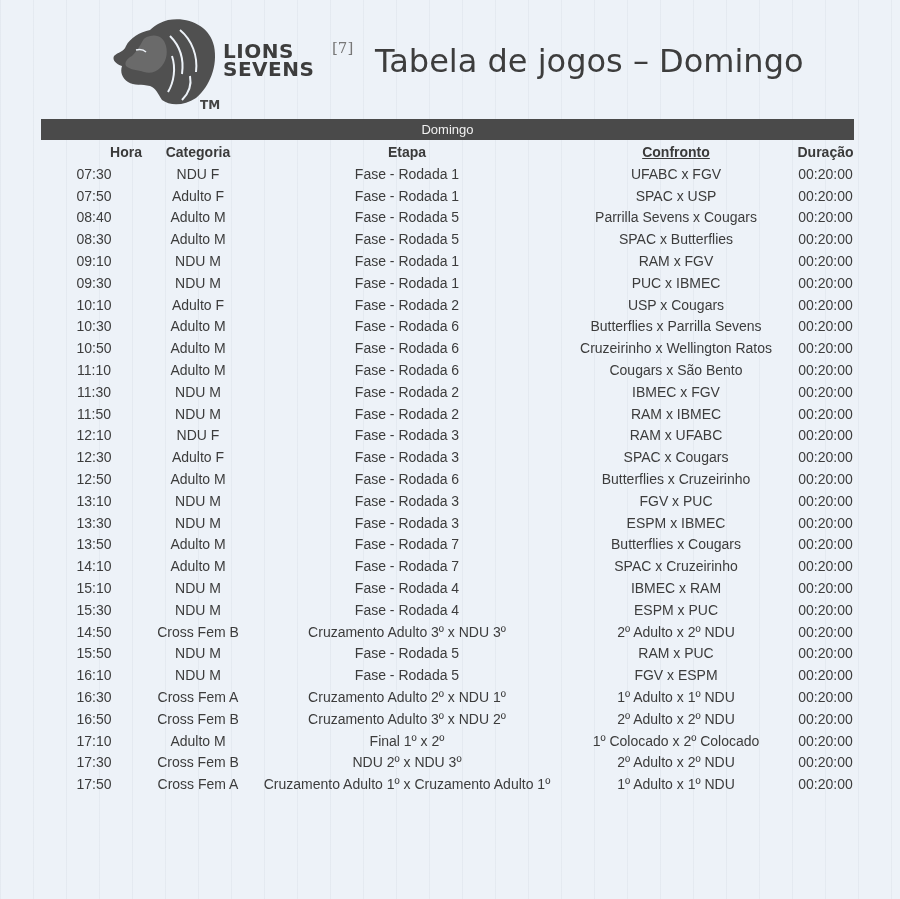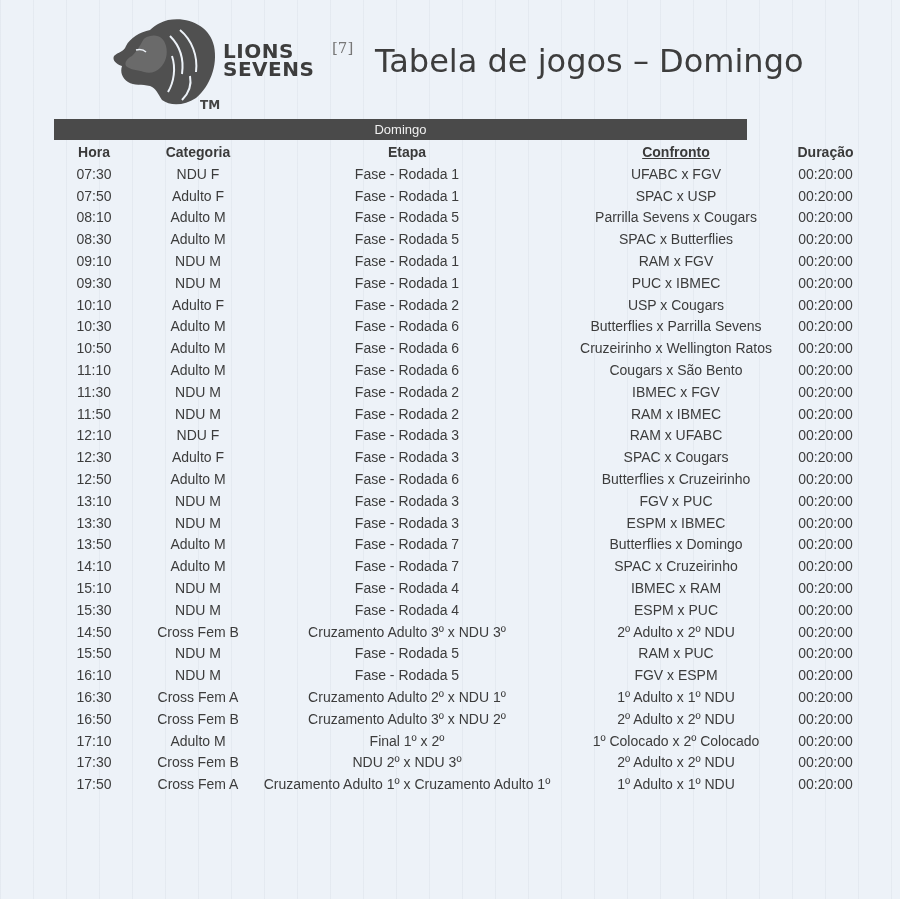--- a/index.html
+++ b/index.html
@@ -27,33 +27,33 @@
   .brand .seven {
     font-family: "DejaVu Serif", serif; font-size: 15px; color: #777;
     position: absolute; left: 109px; top: 0px;
   }
   .title {
     position: absolute; left: 265px; top: 26px;
     font-family: "DejaVu Sans", sans-serif; font-weight: normal; font-size: 32px;
     color: #3d3d3d; letter-spacing: 0px; white-space: nowrap;
   }
   .band {
-    position: absolute; left: 54px; top: 119px; width: 693px; height: 21px;
+    position: absolute; left: 41px; top: 119px; width: 813px; height: 21px;
     background: #4a4a4a; color: #f0f0f0;
     font-family: "Liberation Sans", sans-serif; font-size: 13px;
     text-align: center; line-height: 21px;
   }
   table {
     position: absolute; left: 46px; top: 141px; width: 813px;
     border-collapse: collapse;
     font-family: "Liberation Sans", sans-serif; font-size: 14px; color: #3c3c3c;
   }
   th { font-weight: bold; height: 22px; padding: 0; text-align: center; color: #3a3a3a; }
   td { height: 21.8px; padding: 0; text-align: center; white-space: nowrap; }
-  .c-hora { width: 96px; }
+  .c-hora { width: 96px; text-align: right; }
   .c-cat { width: 112px; }
   .c-etapa { width: 306px; }
   .c-conf { width: 232px; text-decoration: underline; }
   .c-dur { width: 67px; }
 </style>
 </head>
 <body>
 
 <div class="sheet">
 
@@ -97,21 +97,21 @@
           <td>00:20:00</td>
         </tr>
         <tr>
           <td>07:50</td>
           <td>Adulto F</td>
           <td>Fase - Rodada 1</td>
           <td>SPAC x USP</td>
           <td>00:20:00</td>
         </tr>
         <tr>
-          <td>08:10</td>
+          <td>08:40</td>
           <td>Adulto M</td>
           <td>Fase - Rodada 5</td>
           <td>Parrilla Sevens x Cougars</td>
           <td>00:20:00</td>
         </tr>
         <tr>
           <td>08:30</td>
           <td>Adulto M</td>
           <td>Fase - Rodada 5</td>
           <td>SPAC x Butterflies</td>
@@ -205,21 +205,21 @@
           <td>13:30</td>
           <td>NDU M</td>
           <td>Fase - Rodada 3</td>
           <td>ESPM x IBMEC</td>
           <td>00:20:00</td>
         </tr>
         <tr>
           <td>13:50</td>
           <td>Adulto M</td>
           <td>Fase - Rodada 7</td>
-          <td>Butterflies x Domingo</td>
+          <td>Butterflies x Cougars</td>
           <td>00:20:00</td>
         </tr>
         <tr>
           <td>14:10</td>
           <td>Adulto M</td>
           <td>Fase - Rodada 7</td>
           <td>SPAC x Cruzeirinho</td>
           <td>00:20:00</td>
         </tr>
         <tr>

